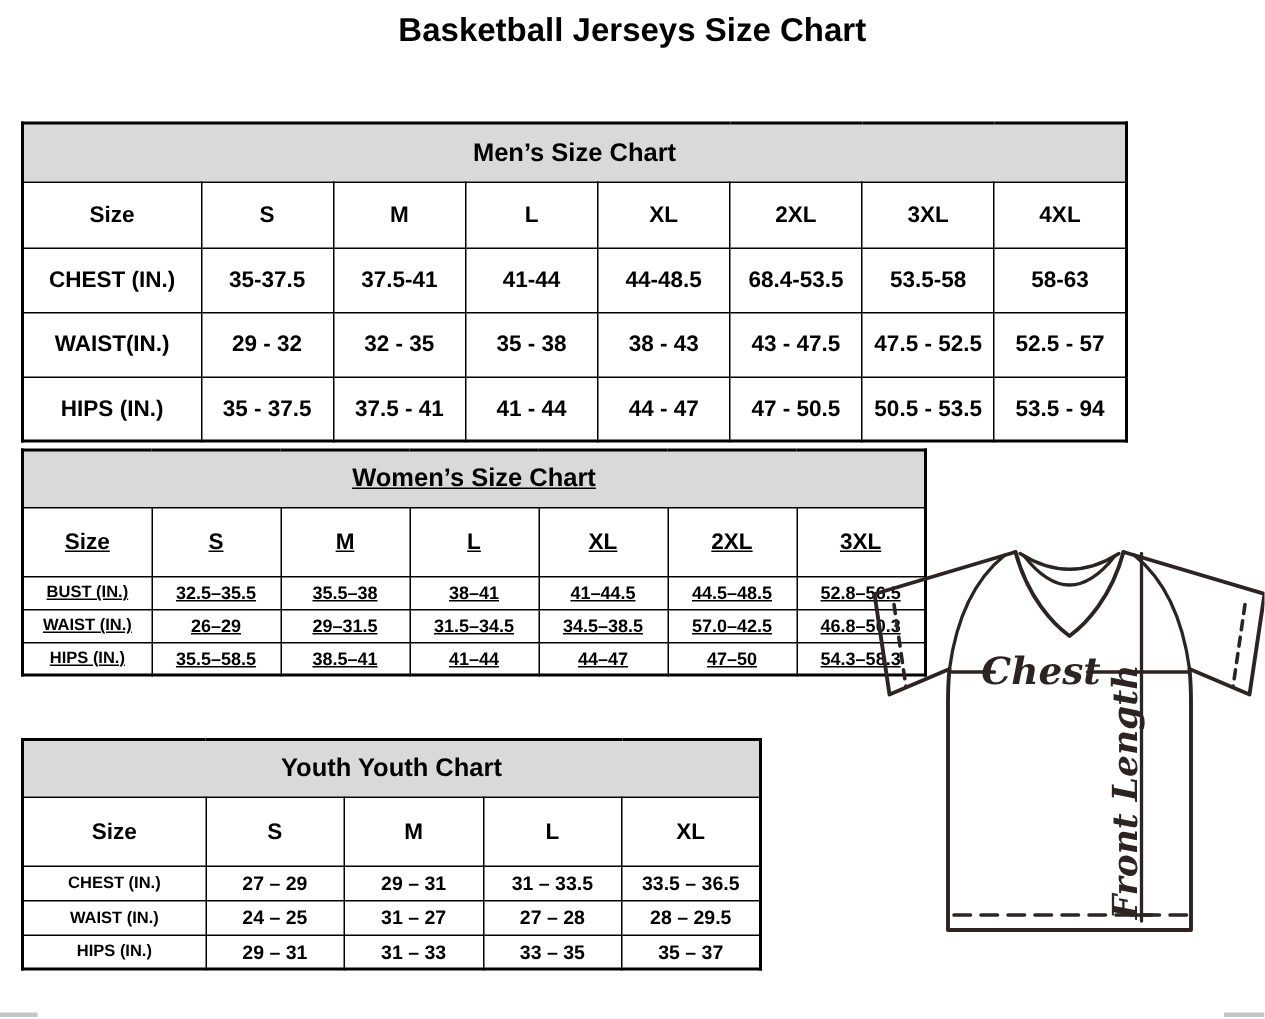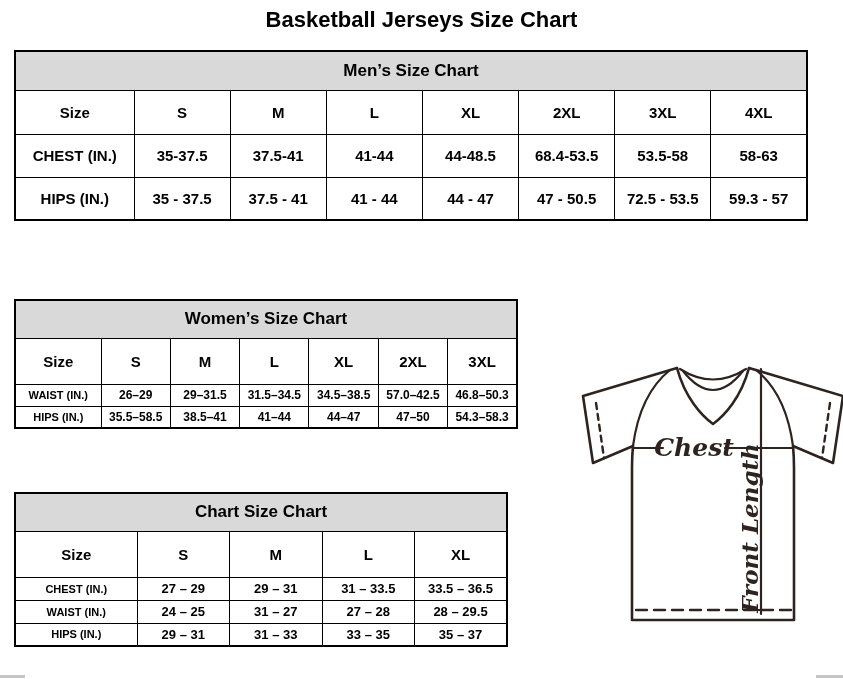--- a/index.html
+++ b/index.html
@@ -10,27 +10,27 @@
   .page-title { position:absolute; top:7px; left:0; width:843px;
                 text-align:center; font-size:22px; font-weight:bold; }
 
   table.size-table { position:absolute; border-collapse:collapse; table-layout:fixed;
                      background:#fff; border:2px solid #000; }
   table.size-table th, table.size-table td {
       border:1px solid #000; text-align:center; vertical-align:middle;
       font-weight:bold; padding:0 2px; }
   table.size-table th.band { background:#d9d9d9; font-size:17px; }
 
-  table.mens   { left:14px; top:50px;  width:794px; }
+  table.mens   { left:14px; top:81px;  width:738px; }
   .mens  th.band { height:39px; }
   .mens  tr.cols th { height:44px; font-size:15px; }
   .mens  tbody tr { height:43px; }
   .mens  tbody th, .mens tbody td { font-size:15px; }
 
-  table.womens { left:14px; top:299px; width:504px; }
+  table.womens { left:14px; top:299px; width:604px;text-decoration:underline; }
   .womens th.band { height:38px; }
   .womens tr.cols th { height:46px; font-size:15px; }
   .womens tbody tr { height:22px; }
   .womens tbody th { font-size:11px; }
   .womens tbody td { font-size:12px; }
 
   table.youth  { left:14px; top:492px; width:494px; }
   .youth th.band { height:38px; }
   .youth tr.cols th { height:46px; font-size:15px; }
   .youth tbody tr { height:23px; }
@@ -83,28 +83,38 @@
           <th>CHEST (IN.)</th>
           <td>35-37.5</td>
           <td>37.5-41</td>
           <td>41-44</td>
           <td>44-48.5</td>
           <td>68.4-53.5</td>
           <td>53.5-58</td>
           <td>58-63</td>
         </tr>
         <tr>
+          <th>WAIST(IN.)</th>
+          <td>29 - 32</td>
+          <td>32 - 35</td>
+          <td>35 - 38</td>
+          <td>38 - 43</td>
+          <td>43 - 47.5</td>
+          <td>47.5 - 52.5</td>
+          <td>52.5 - 57</td>
+        </tr>
+        <tr>
           <th>HIPS (IN.)</th>
           <td>35 - 37.5</td>
           <td>37.5 - 41</td>
           <td>41 - 44</td>
           <td>44 - 47</td>
           <td>47 - 50.5</td>
-          <td>72.5 - 53.5</td>
-          <td>59.3 - 57</td>
+          <td>50.5 - 53.5</td>
+          <td>53.5 - 94</td>
         </tr>
       </tbody>
     </table>
 
   <table class="size-table womens">
       <colgroup>
         <col style="width: 86px;">
         <col>
         <col>
         <col>
@@ -121,20 +131,29 @@
           <th>S</th>
           <th>M</th>
           <th>L</th>
           <th>XL</th>
           <th>2XL</th>
           <th>3XL</th>
         </tr>
       </thead>
       <tbody>
         <tr>
+          <th>BUST (IN.)</th>
+          <td>32.5–35.5</td>
+          <td>35.5–38</td>
+          <td>38–41</td>
+          <td>41–44.5</td>
+          <td>44.5–48.5</td>
+          <td>52.8–56.5</td>
+        </tr>
+        <tr>
           <th>WAIST (IN.)</th>
           <td>26–29</td>
           <td>29–31.5</td>
           <td>31.5–34.5</td>
           <td>34.5–38.5</td>
           <td>57.0–42.5</td>
           <td>46.8–50.3</td>
         </tr>
         <tr>
           <th>HIPS (IN.)</th>
@@ -151,21 +170,21 @@
   <table class="size-table youth">
       <colgroup>
         <col style="width: 122px;">
         <col>
         <col>
         <col>
         <col>
       </colgroup>
       <thead>
         <tr>
-          <th class="band" colspan="5">Chart Size Chart</th>
+          <th class="band" colspan="5">Youth Youth Chart</th>
         </tr>
         <tr class="cols">
           <th>Size</th>
           <th>S</th>
           <th>M</th>
           <th>L</th>
           <th>XL</th>
         </tr>
       </thead>
       <tbody>

